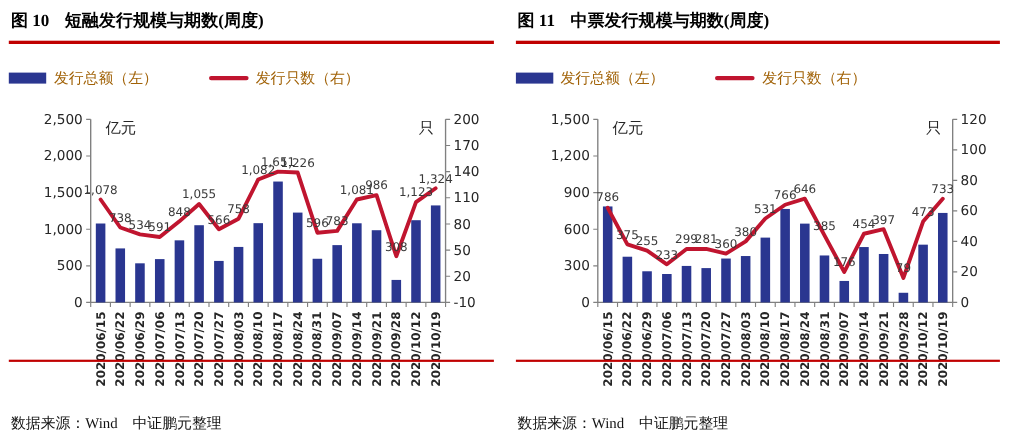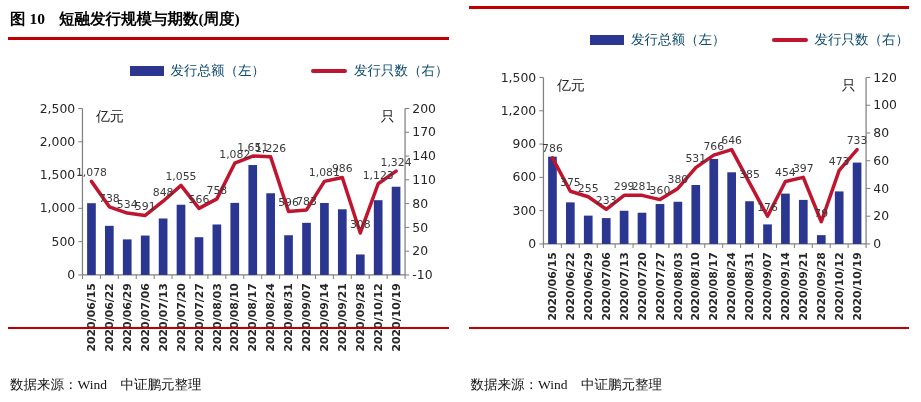--- a/index.html
+++ b/index.html
@@ -3,22 +3,22 @@
 <meta charset="utf-8">
 <style>
   * { margin:0; padding:0; box-sizing:border-box; }
   body { background:#ffffff; font-family:"Liberation Sans", sans-serif; }
   .page { width:921px; height:402px; background:#fff; display:flex; overflow:hidden; }
   .panel { width:50%; height:402px; padding:6px 12px 0 8px; display:flex; flex-direction:column; }
   .panel-title { font-family:"Liberation Serif","DejaVu Serif",serif; font-weight:bold;
                  font-size:15.5px; color:#000; padding:3px 0 7px 2px; }
   .panel-title .fig { margin-right:14px; }
   .title-rule { height:3px; background:#C00000; }
-  .legend { display:flex; justify-content:flex-end; align-items:center; gap:46px;
-            margin:22px 0 14px 0; font-size:13.5px; color:#0c4a6e; }
+  .legend { display:flex; justify-content:flex-start; align-items:center; gap:46px;
+            margin:22px 0 14px 0; font-size:13.5px; color:#a16207; }
   .legend-item { display:flex; align-items:center; }
   .swatch-bar { width:34px; height:10px; background:#2A3690; margin-right:7px; display:inline-block; }
   .swatch-line { width:36px; height:4px; background:#C0152F; margin-right:7px; display:inline-block; border-radius:2px; }
   .plot-wrap { flex:1; min-height:0; }
   .plot-wrap svg { width:100%; display:block; }
   .ax { font-size:12px; fill:#262626; font-family:"DejaVu Sans",sans-serif; }
   .unit { font-size:13.5px; fill:#262626; font-family:"DejaVu Sans",sans-serif; }
   .dlab { font-size:10.5px; fill:#3a3a3a; font-family:"DejaVu Sans",sans-serif; }
   .xlab { font-size:10.5px; font-weight:bold; fill:#262626; font-family:"DejaVu Sans",sans-serif; }
   .bottom-rule { height:2.5px; background:#C00000; }
@@ -164,20 +164,23 @@
             <text class="xlab" transform="translate(361.6,183) rotate(-90)" text-anchor="end">2020/10/12</text>
             <text class="xlab" transform="translate(378.9,183) rotate(-90)" text-anchor="end">2020/10/19</text>
           </g>
         </svg>
       </div>
     <div class="bottom-rule"></div>
     <div class="source">数据来源：Wind　中证鹏元整理</div>
   </div>
 
   <div class="panel">
+    <div class="panel-title">
+      <span class="fig">图 11</span><span>中票发行规模与期数(周度)</span>
+    </div>
     <div class="title-rule"></div>
     <div class="legend">
       <span class="legend-item">
         <span class="swatch-bar"></span>
         <span>发行总额（左）</span>
       </span>
       <span class="legend-item">
         <span class="swatch-line"></span>
         <span>发行只数（右）</span>
       </span>

